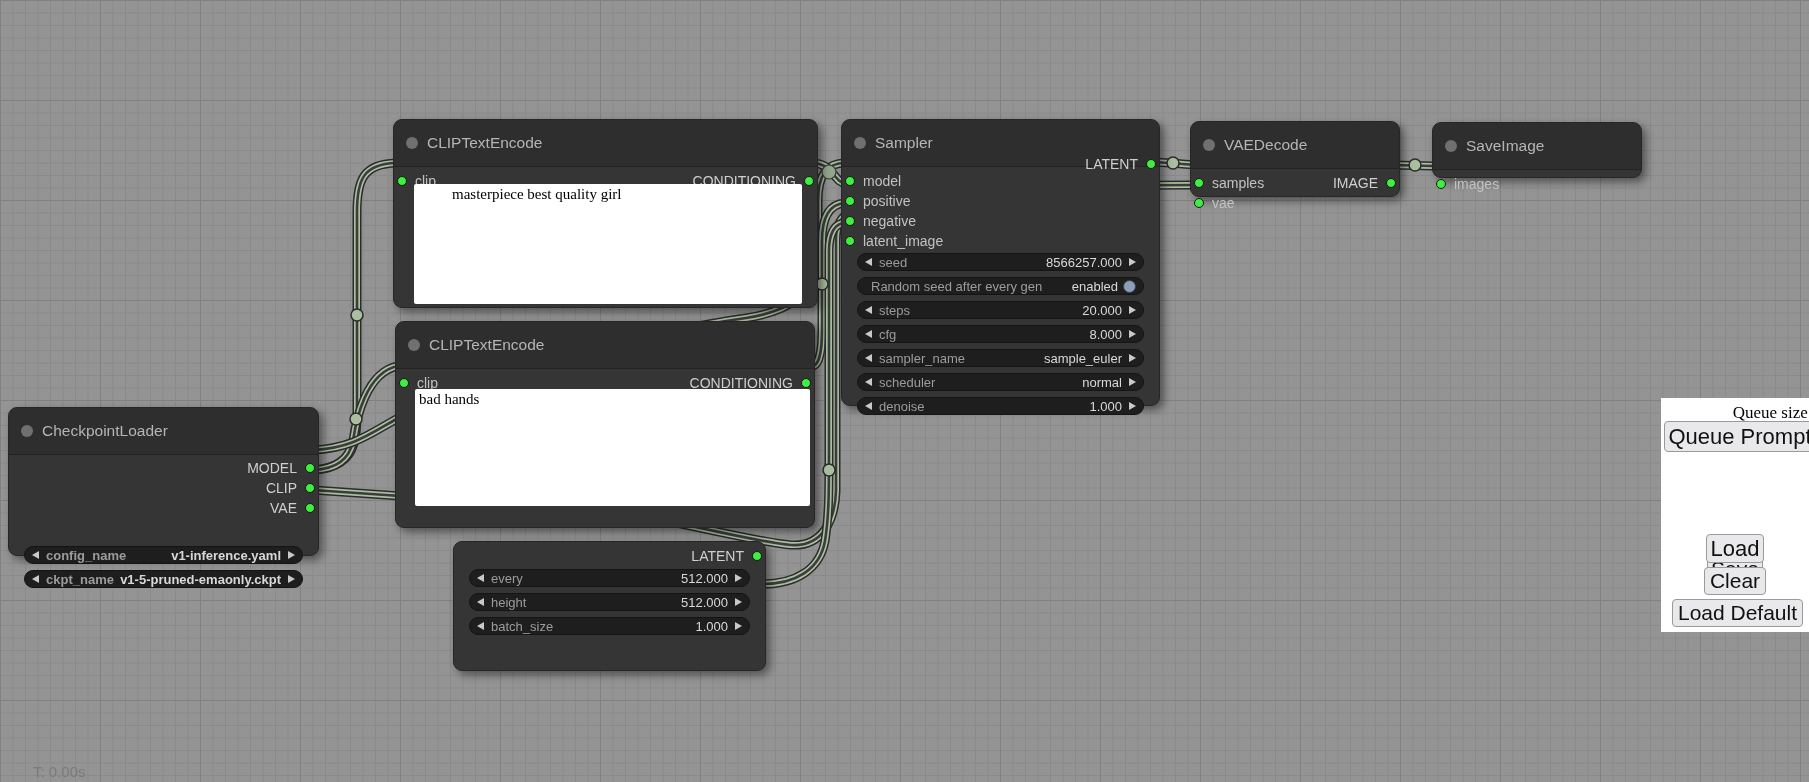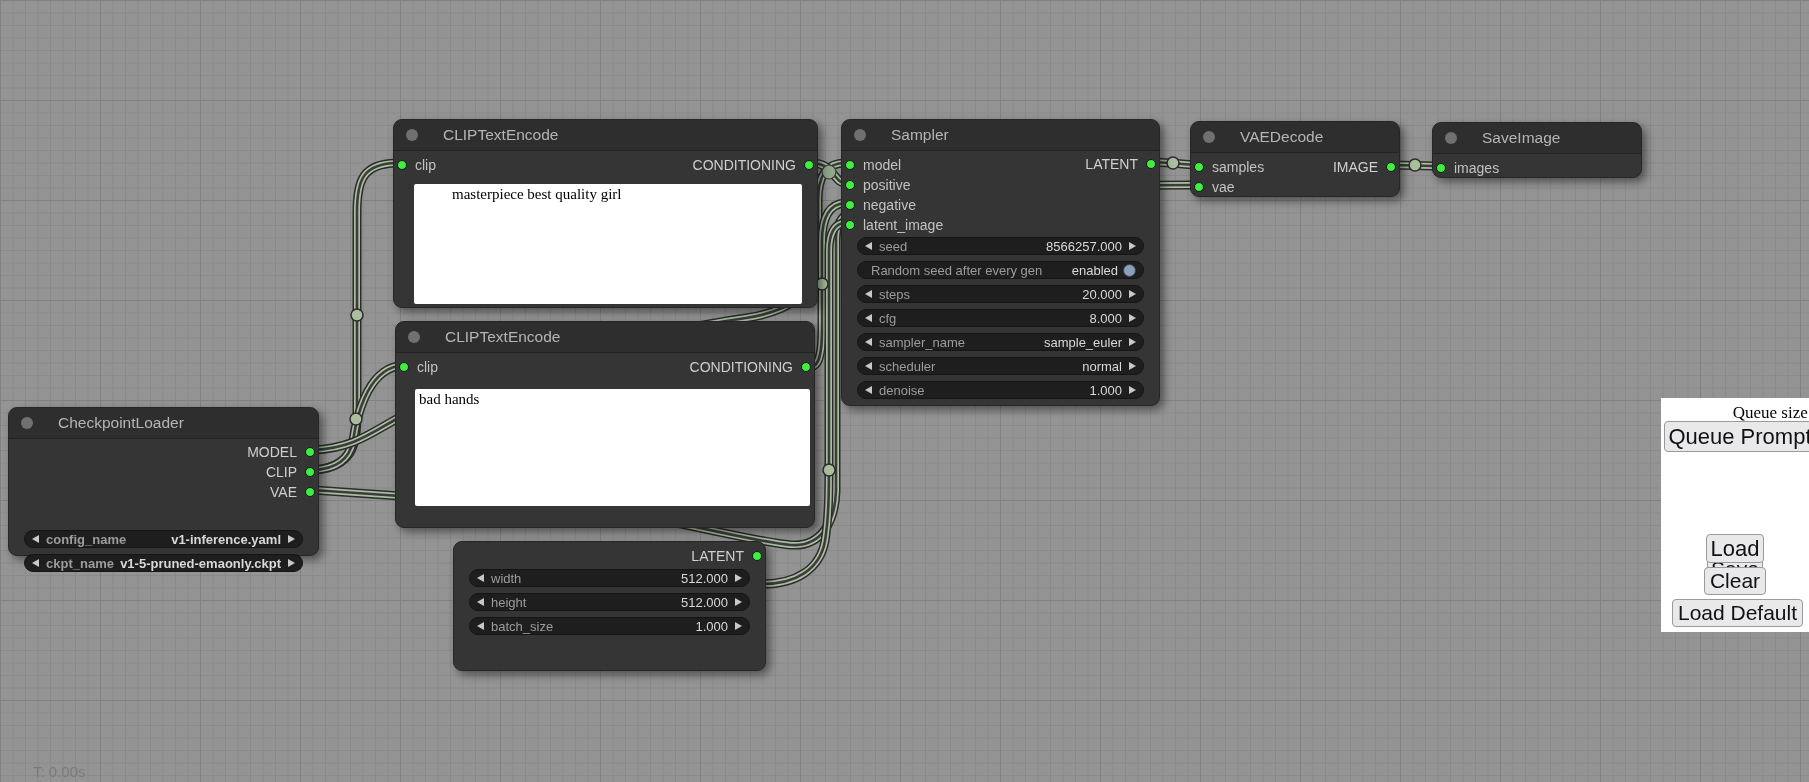--- a/index.html
+++ b/index.html
@@ -16,21 +16,21 @@
   }
   svg.wires{position:absolute;left:0;top:0;z-index:1;}
   .wo{fill:none;stroke:#2c2c2c;stroke-width:9;stroke-linecap:round;}
   .wg{fill:none;stroke:#a9bfa0;stroke-width:6;stroke-linecap:round;}
   .wc{fill:none;stroke:#3c3c3c;stroke-width:2.6;stroke-linecap:round;}
   .ldot{fill:#a9bfa0;stroke:#2c2c2c;stroke-width:1.5;}
   .ldot2{fill:#93a78c;stroke:#353c33;stroke-width:1.2;}
 
   .node{position:absolute;background:#353535;border:1px solid #262626;border-radius:9px;
         box-shadow:4px 4px 9px rgba(0,0,0,.45);z-index:2;box-sizing:border-box;}
-  .ntitle{height:30px;display:flex;align-items:center;gap:25px;padding:0 12px;
+  .ntitle{height:30px;display:flex;align-items:center;gap:9px;padding:8px 12px;
           background:#2e2e2e;border-radius:8px 8px 0 0;border-bottom:1px solid #232323;
           color:#b5b5b5;font-size:15.5px;}
   .tdot{width:12px;height:12px;border-radius:50%;background:#707070;flex:none;}
 
   .prow{height:20px;display:flex;align-items:center;font-size:14px;color:#c2c2c2;}
   .pin{width:10px;height:10px;border-radius:50%;background:#3fef3f;border:1px solid #161616;
        box-sizing:border-box;flex:none;}
   .pin.l{margin-left:3px;margin-right:8px;}
   .pin.r{margin-right:3px;margin-left:8px;}
   .spacer{flex:1;}
@@ -198,21 +198,21 @@
 
   <div class="node" style="left:453px;top:541px;width:313px;height:130px;">
     <div class="prow" style="margin-top:4px;">
       <span class="spacer"></span>
       <span class="outlbl">LATENT</span>
       <span class="pin r"></span>
     </div>
     <div style="margin-top:3px;">
       <div class="widget">
         <span class="arrl"></span>
-        <span>width</span>
+        <span>every</span>
         <span class="wval">512.000</span>
         <span class="arrr"></span>
       </div>
       <div class="widget">
         <span class="arrl"></span>
         <span>height</span>
         <span class="wval">512.000</span>
         <span class="arrr"></span>
       </div>
       <div class="widget">

